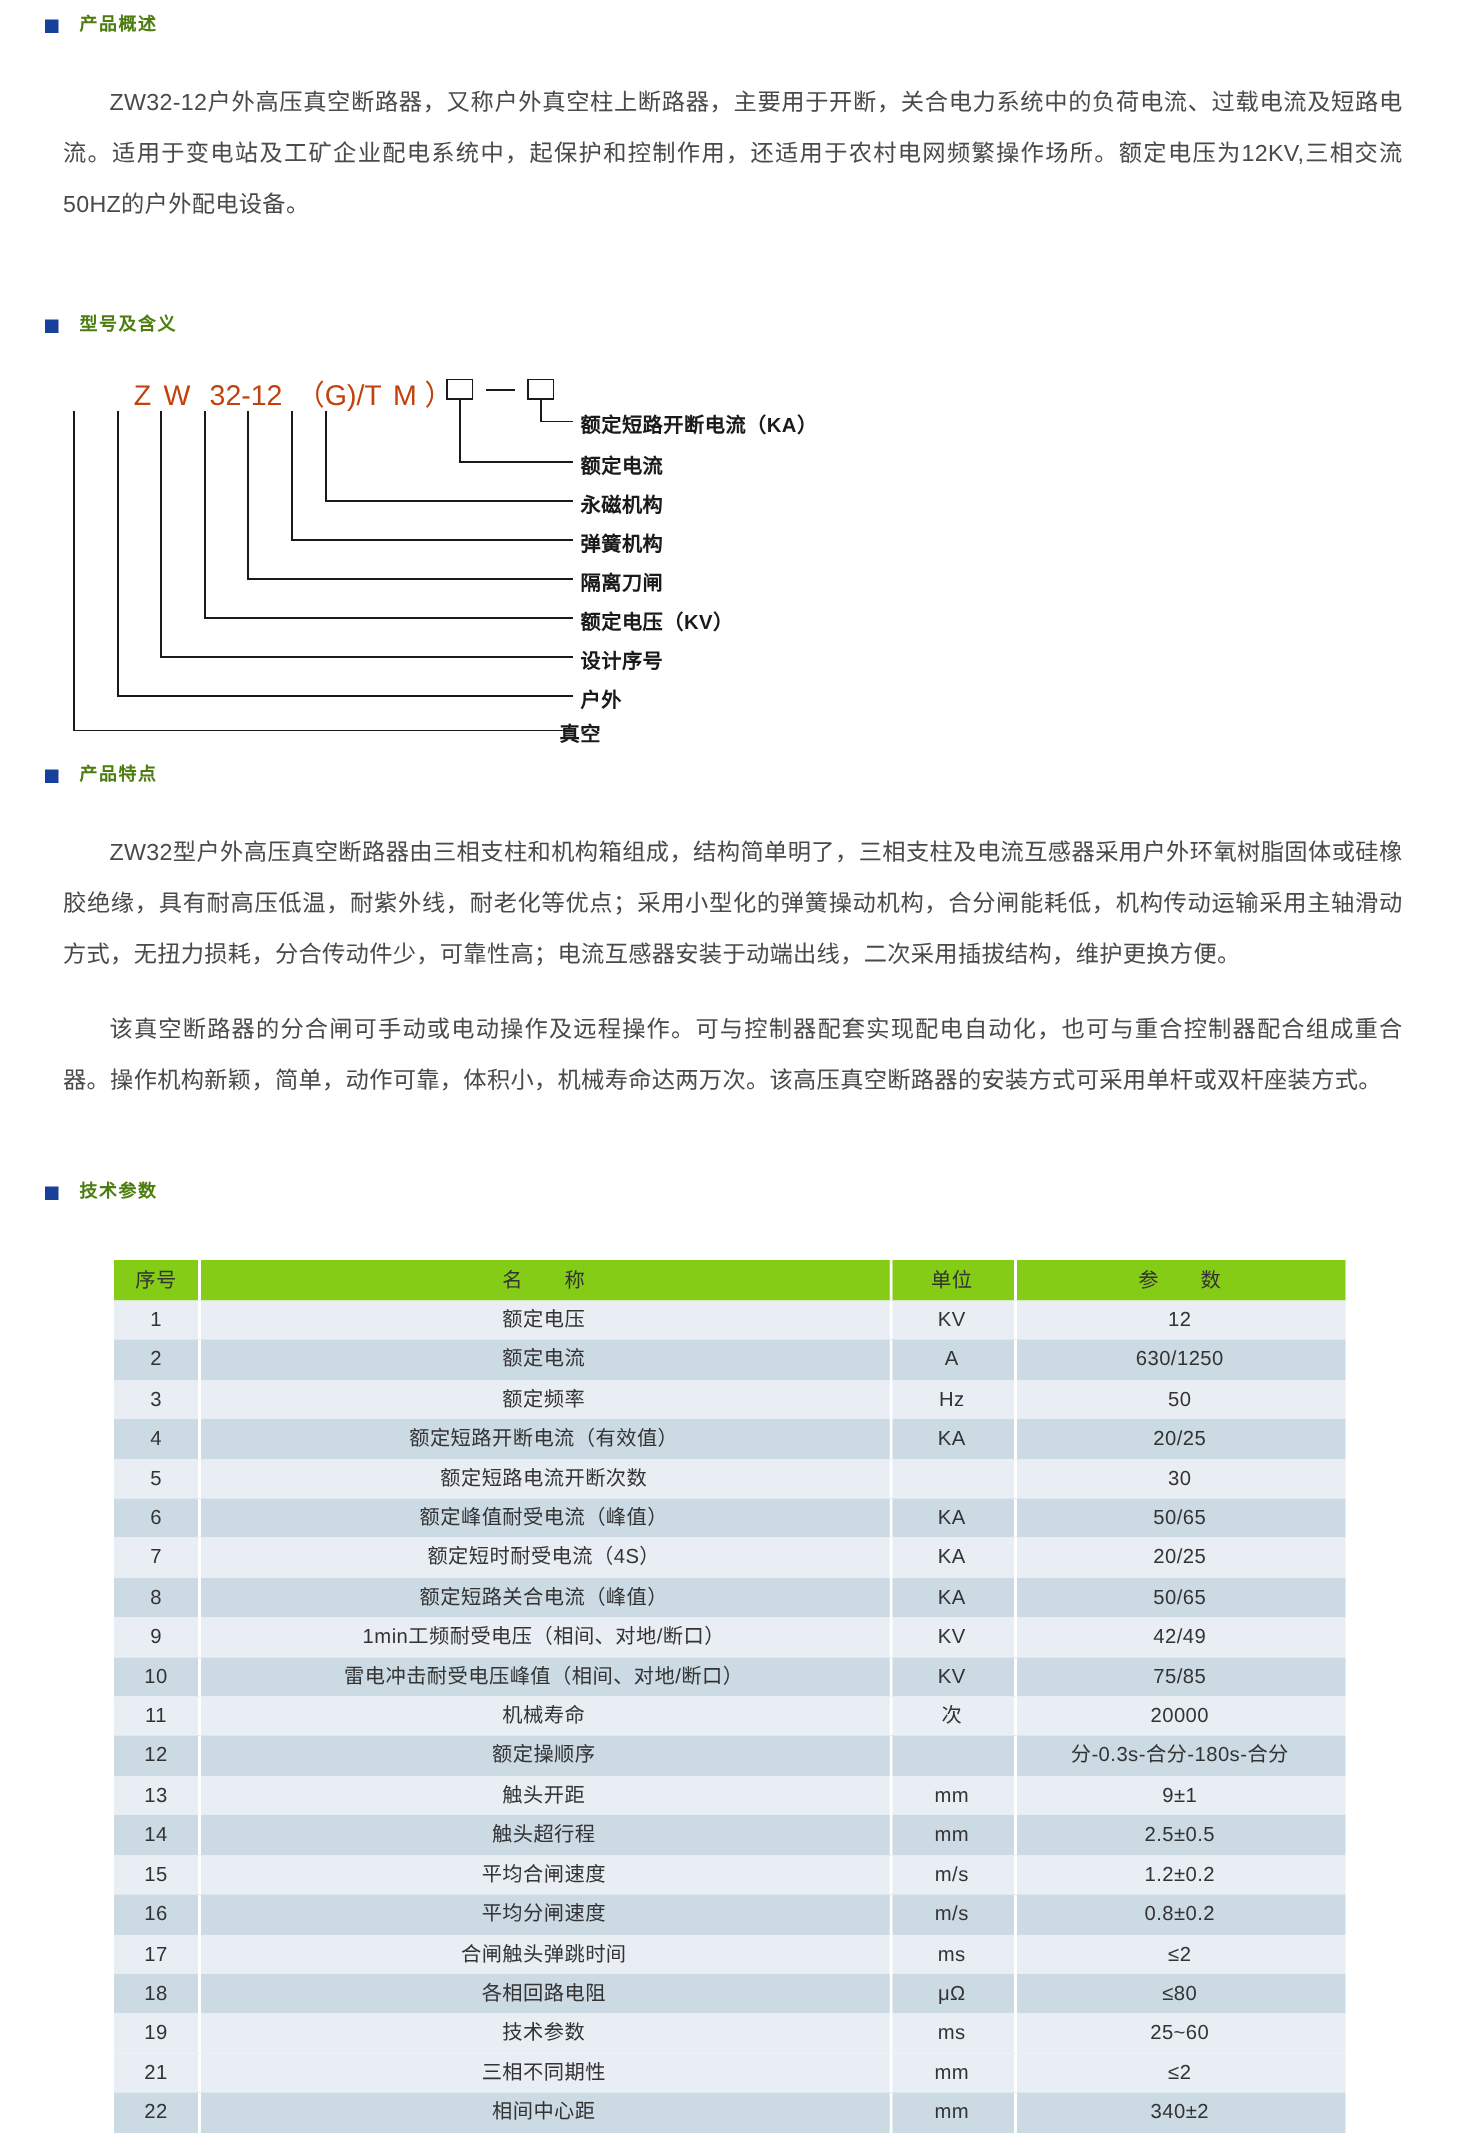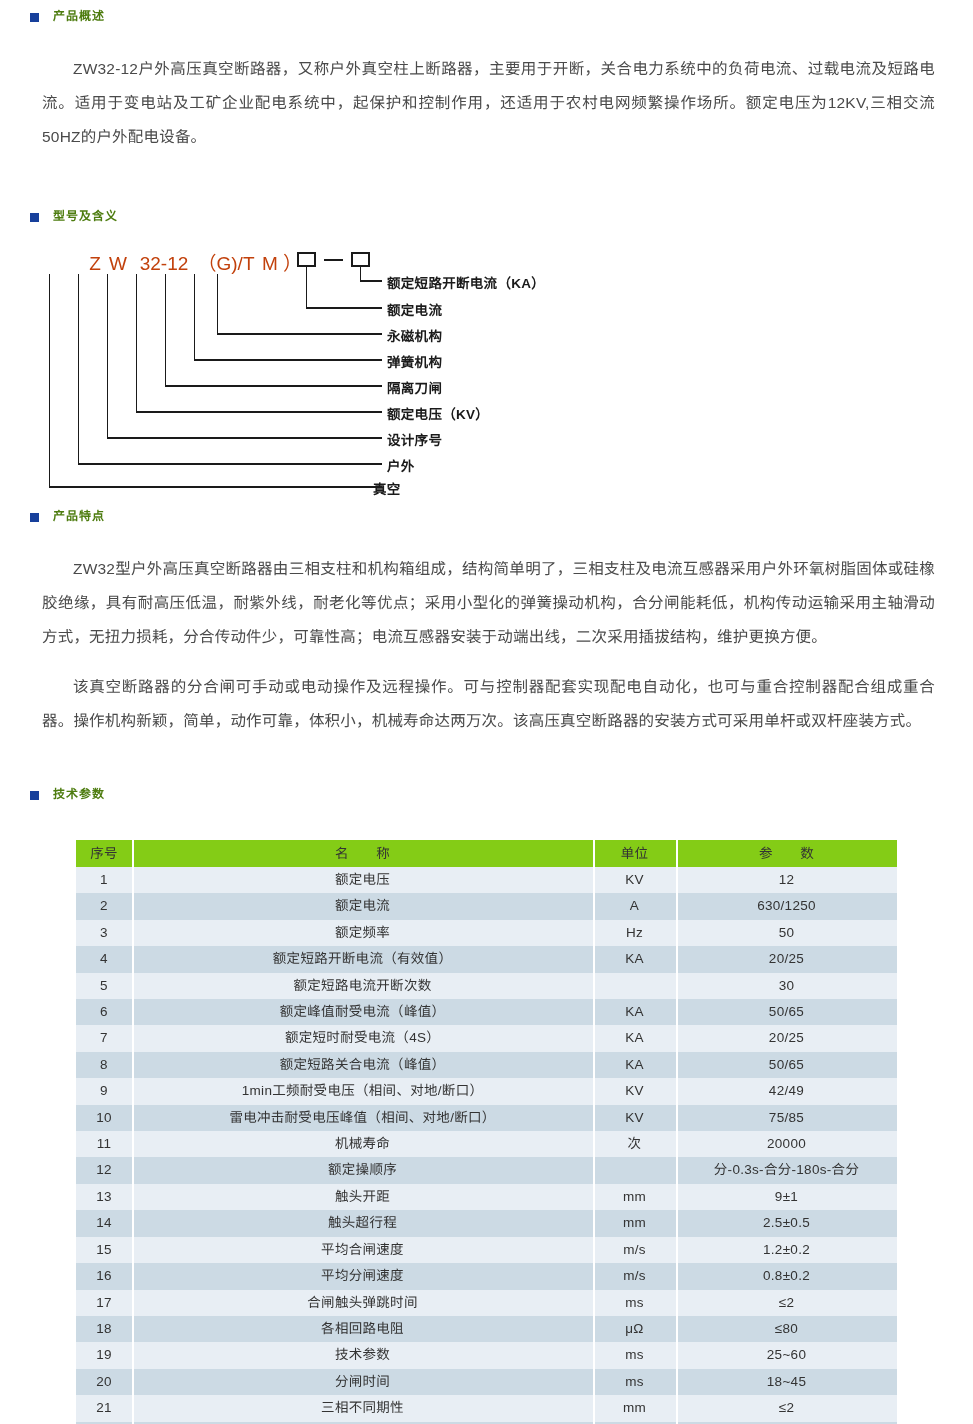--- a/index.html
+++ b/index.html
@@ -356,26 +356,20 @@
           <td class="sep">各相回路电阻</td>
           <td class="sep">μΩ</td>
           <td class="sep">≤80</td>
         </tr>
         <tr class="odd">
           <td>19</td>
           <td class="sep">技术参数</td>
           <td class="sep">ms</td>
           <td class="sep">25~60</td>
         </tr>
-        <tr class="even">
-          <td>20</td>
-          <td class="sep">分闸时间</td>
-          <td class="sep">ms</td>
-          <td class="sep">18~45</td>
-        </tr>
         <tr class="odd">
           <td>21</td>
           <td class="sep">三相不同期性</td>
           <td class="sep">mm</td>
           <td class="sep">≤2</td>
         </tr>
         <tr class="even">
           <td>22</td>
           <td class="sep">相间中心距</td>
           <td class="sep">mm</td>

